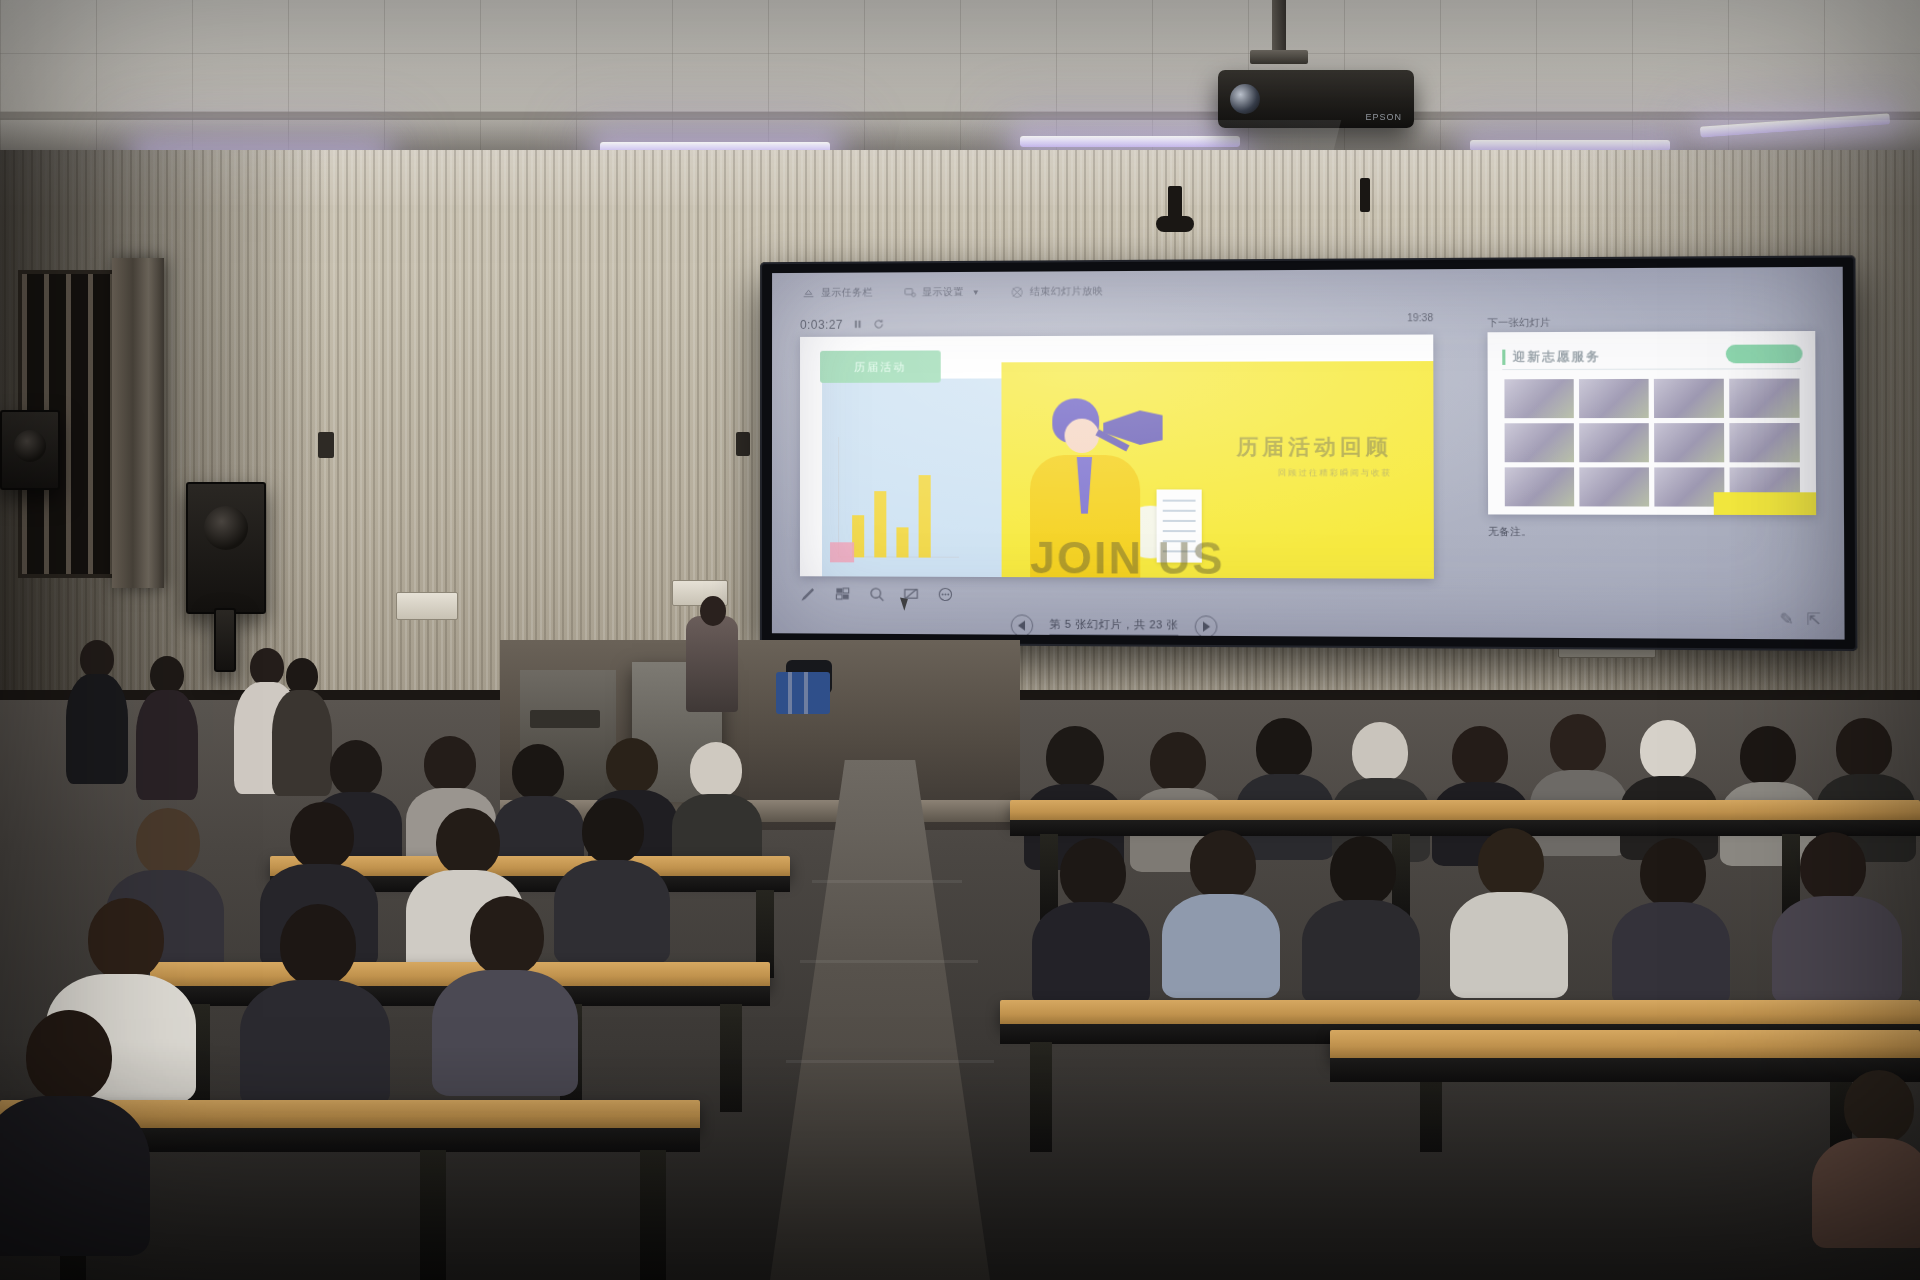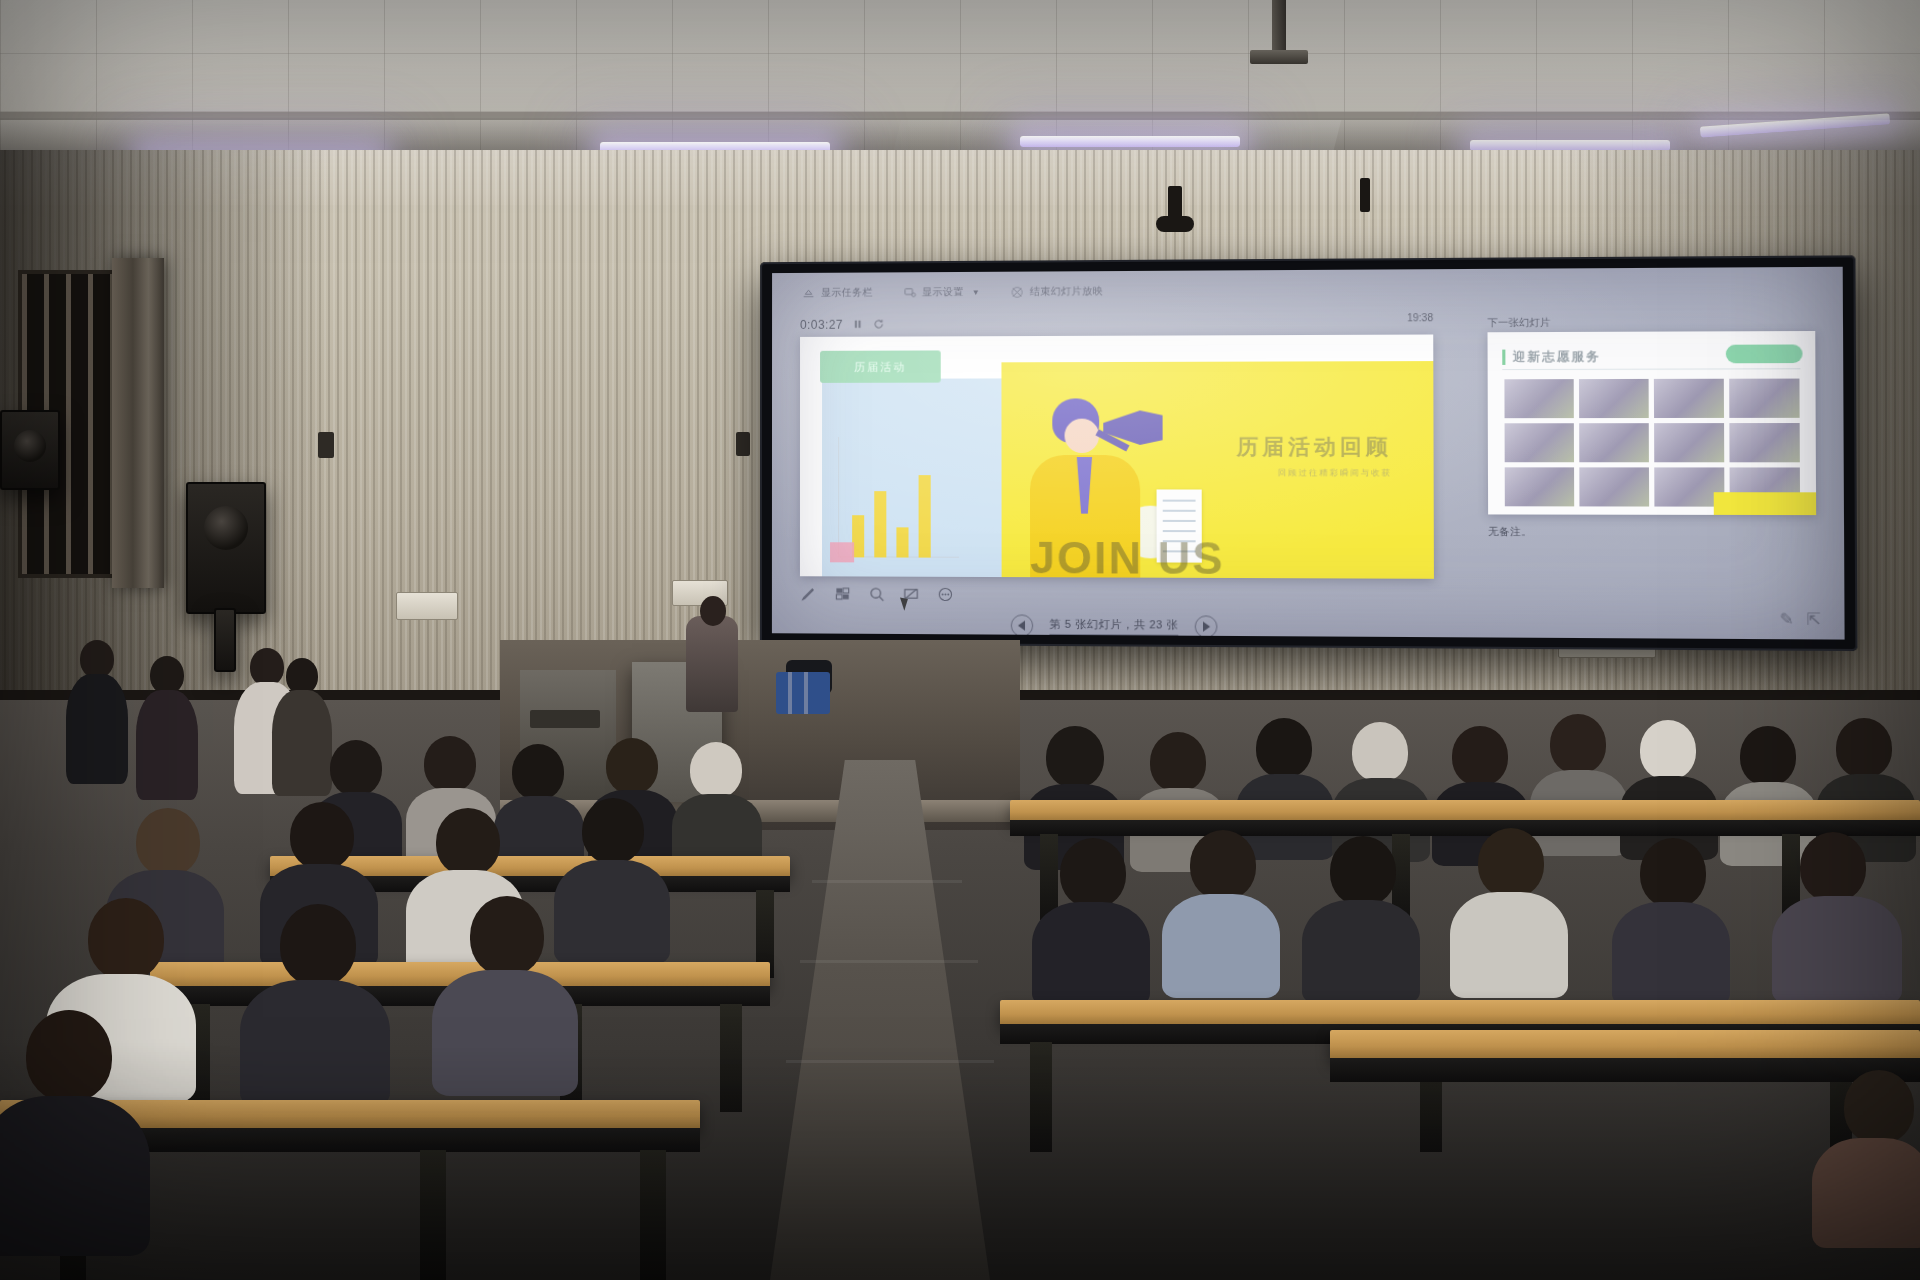--- a/index.html
+++ b/index.html
@@ -223,20 +223,24 @@
   <div class="ceiling-dark"></div>
 
   <div class="lamp" style="left:140px;top:150px;width:240px;"></div>
   <div class="lamp" style="left:600px;top:142px;width:230px;"></div>
   <div class="lamp" style="left:1020px;top:136px;width:220px;"></div>
   <div class="lamp dim" style="left:1470px;top:140px;width:200px;"></div>
   <div class="lamp dim" style="left:1700px;top:120px;width:190px;transform:rotate(-4deg);"></div>
 
   <div class="proj-mount"></div>
   <div class="proj-arm"></div>
+  <div class="projector">
+    <div class="proj-lens"></div>
+    <div class="proj-brand">EPSON</div>
+  </div>
   <div class="proj-beam"></div>
 
   <div class="wall"></div>
   <div class="wall-top-band"></div>
   <div class="wall-slats"></div>
   <div class="wall-shadow-left"></div>
   <div class="wall-shadow-right"></div>
 
   <div class="window-frame">
     <div class="window-grille"></div>

